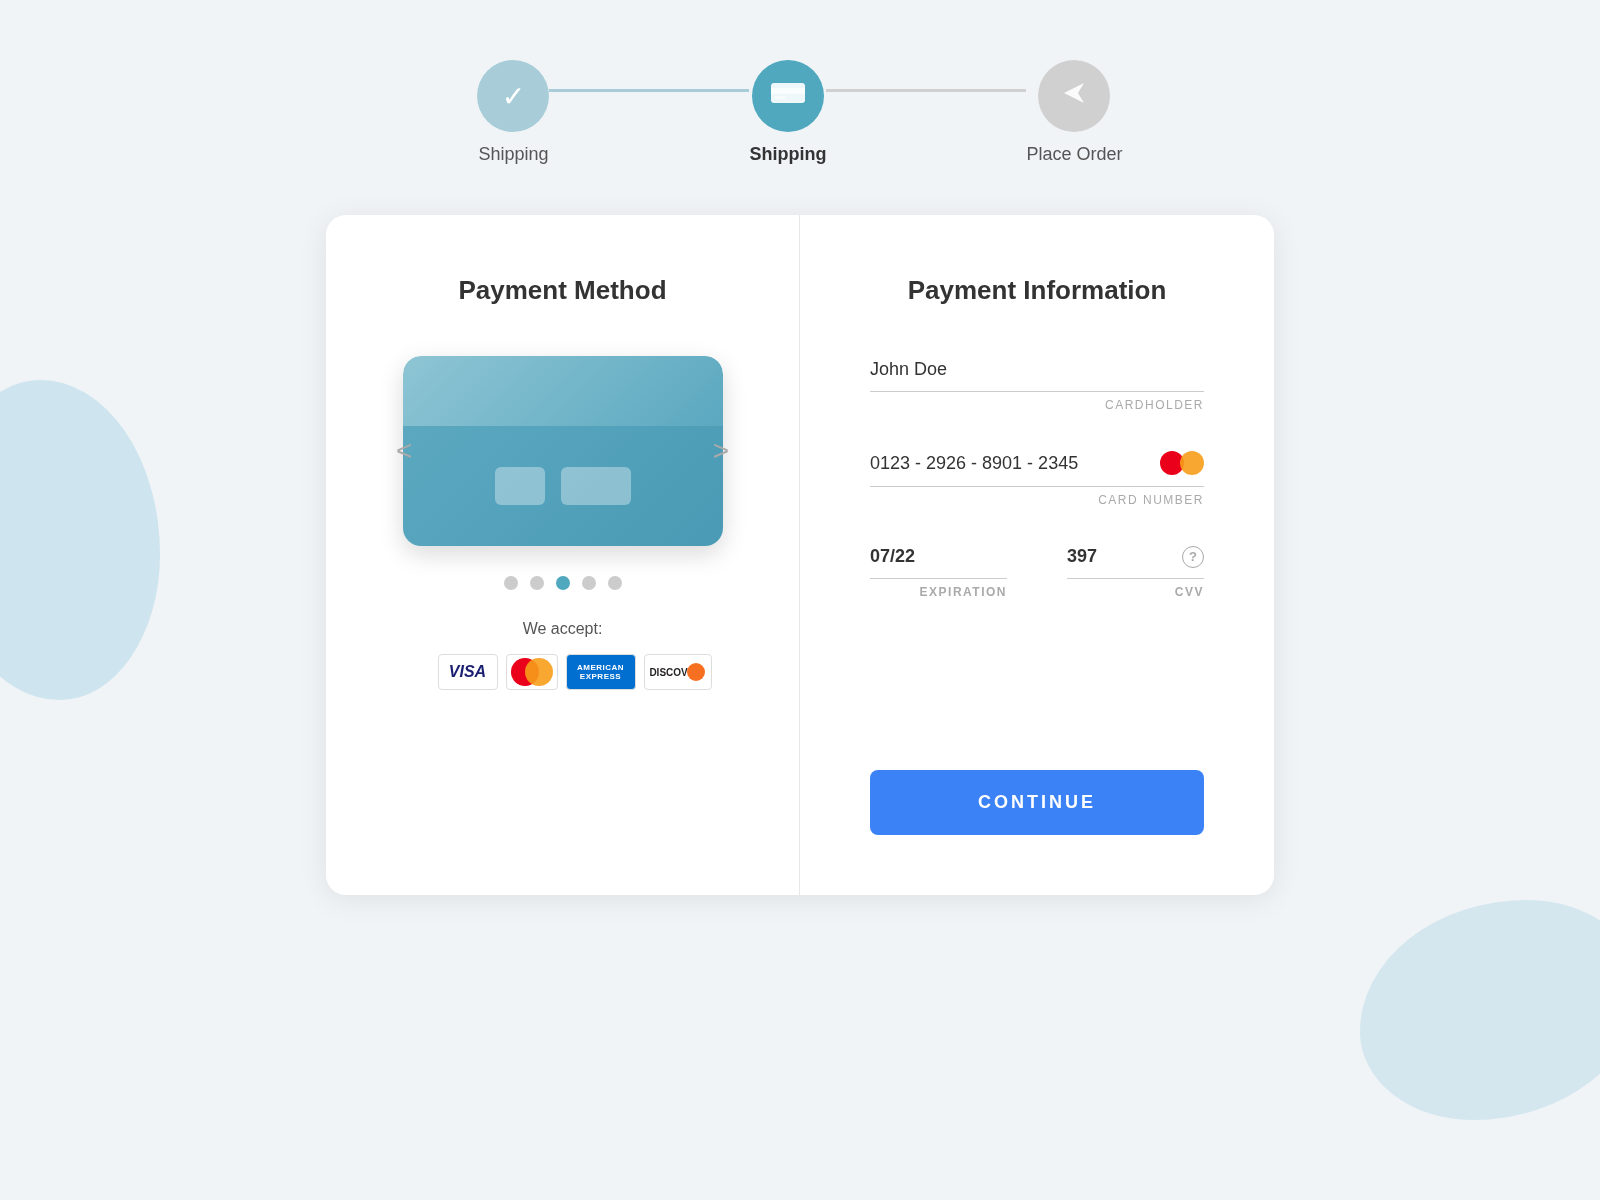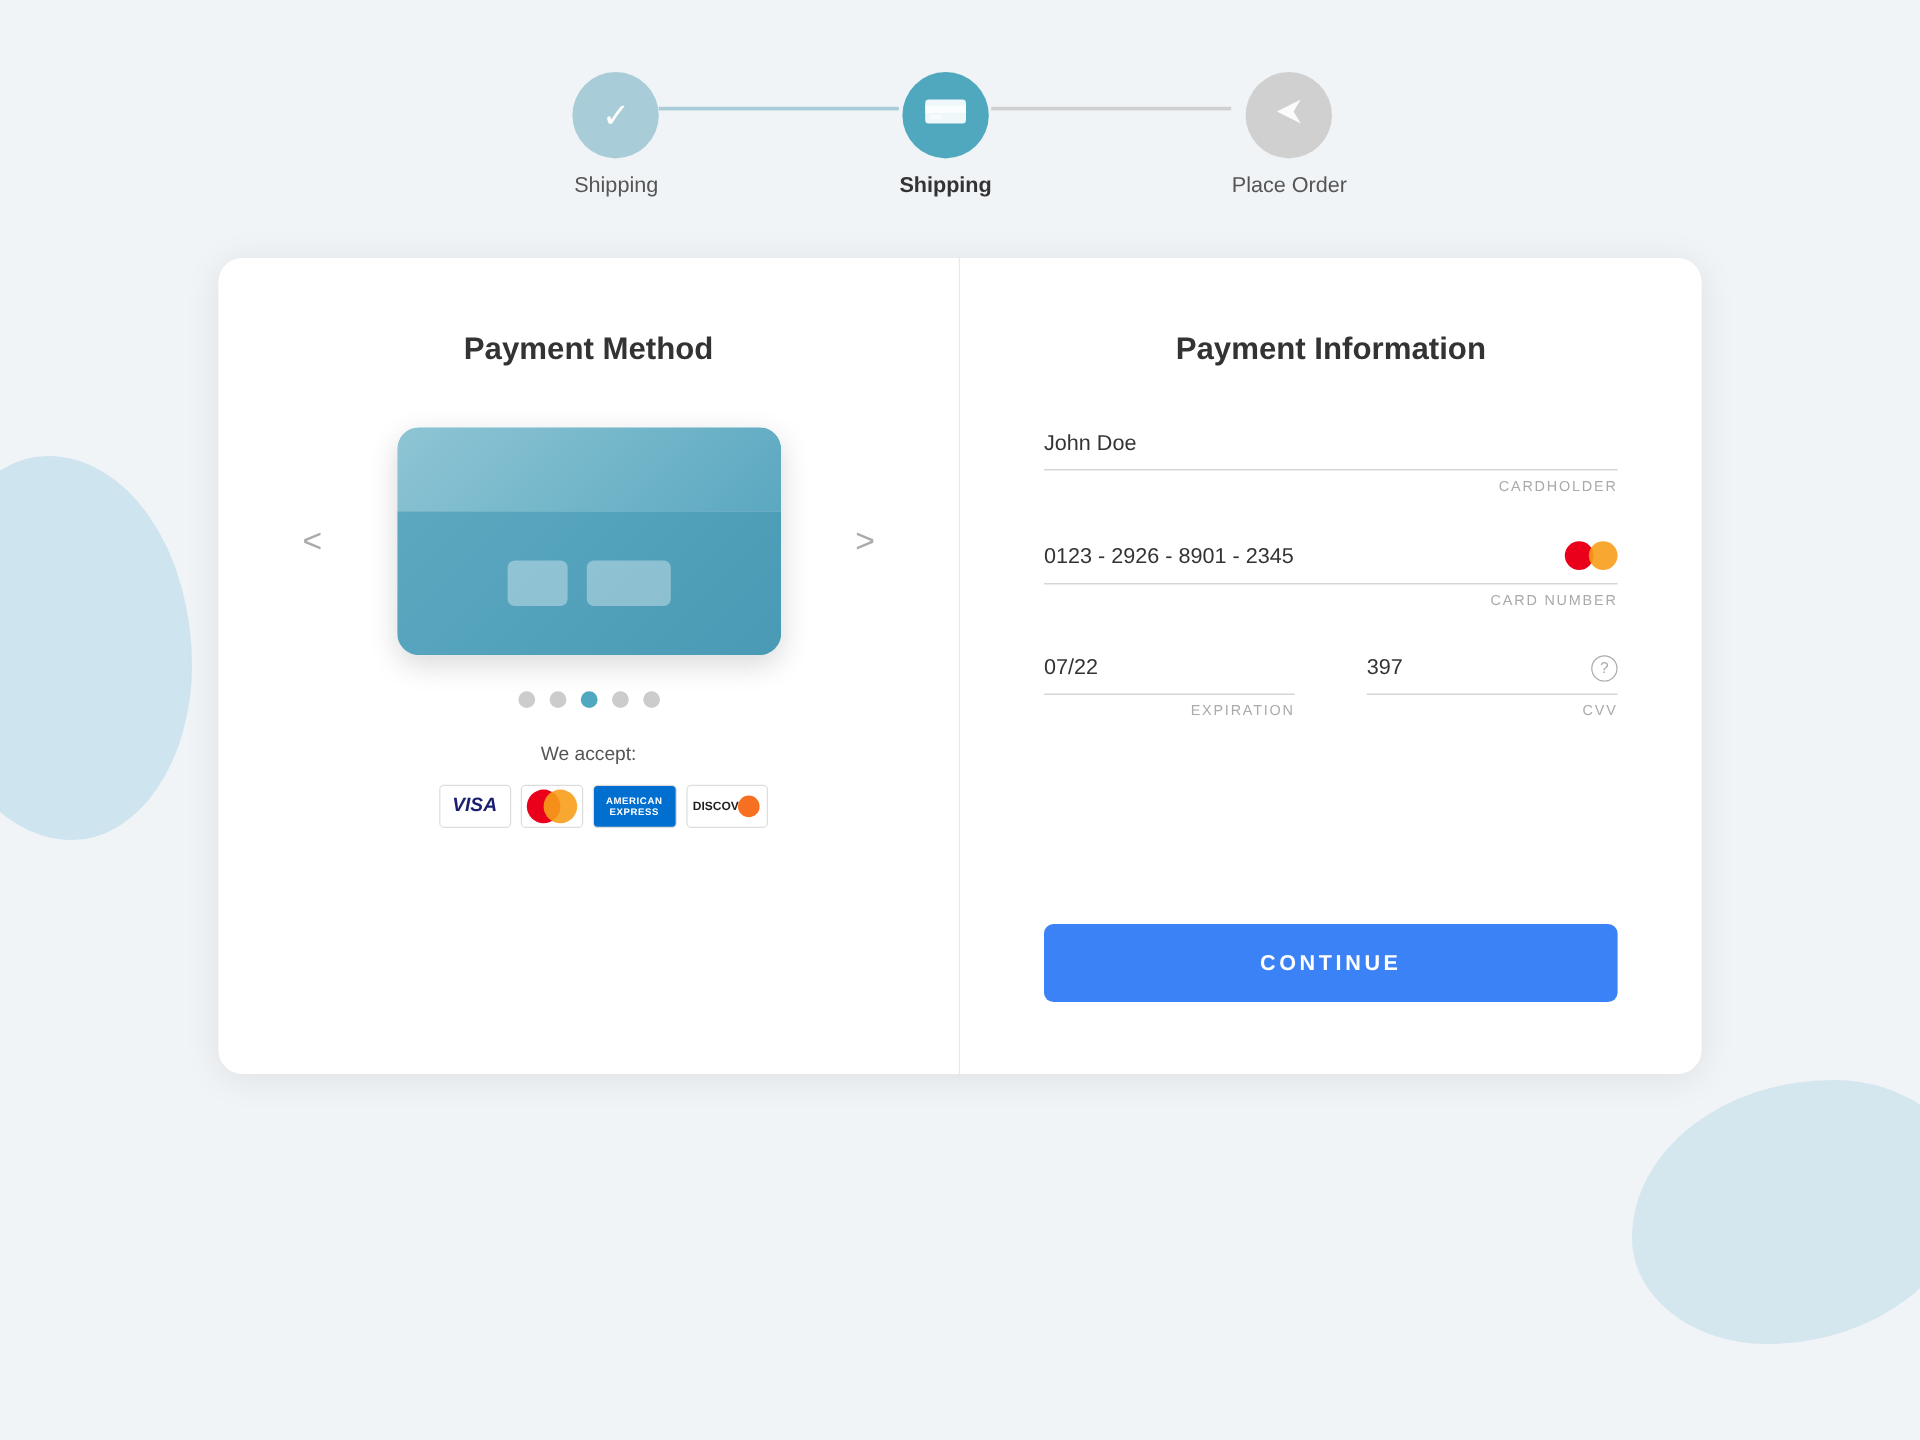--- a/index.html
+++ b/index.html
@@ -112,21 +112,21 @@
 
     .step-connector.completed-line {
       background: #a8cdd8;
     }
 
     
     .main-card {
       background: white;
       border-radius: 20px;
       box-shadow: 0 4px 30px rgba(0,0,0,0.08);
-      width: 1236px;
+      width: 948px;
       min-height: 680px;
       display: flex;
       overflow: hidden;
     }
 
     
     .left-panel {
       width: 50%;
       padding: 60px 70px;
       border-right: 1px solid #e8e8e8;
@@ -349,20 +349,21 @@
       letter-spacing: 1.5px;
       text-transform: uppercase;
       margin-top: 6px;
       text-align: right;
     }
 
     .two-col-fields {
       display: flex;
       gap: 60px;
       margin-bottom: 40px;
+      font-weight: bold;
     }
 
     .two-col-fields .form-field {
       flex: 1;
       margin-bottom: 0;
     }
 
     
     .mc-badge {
       width: 44px;

